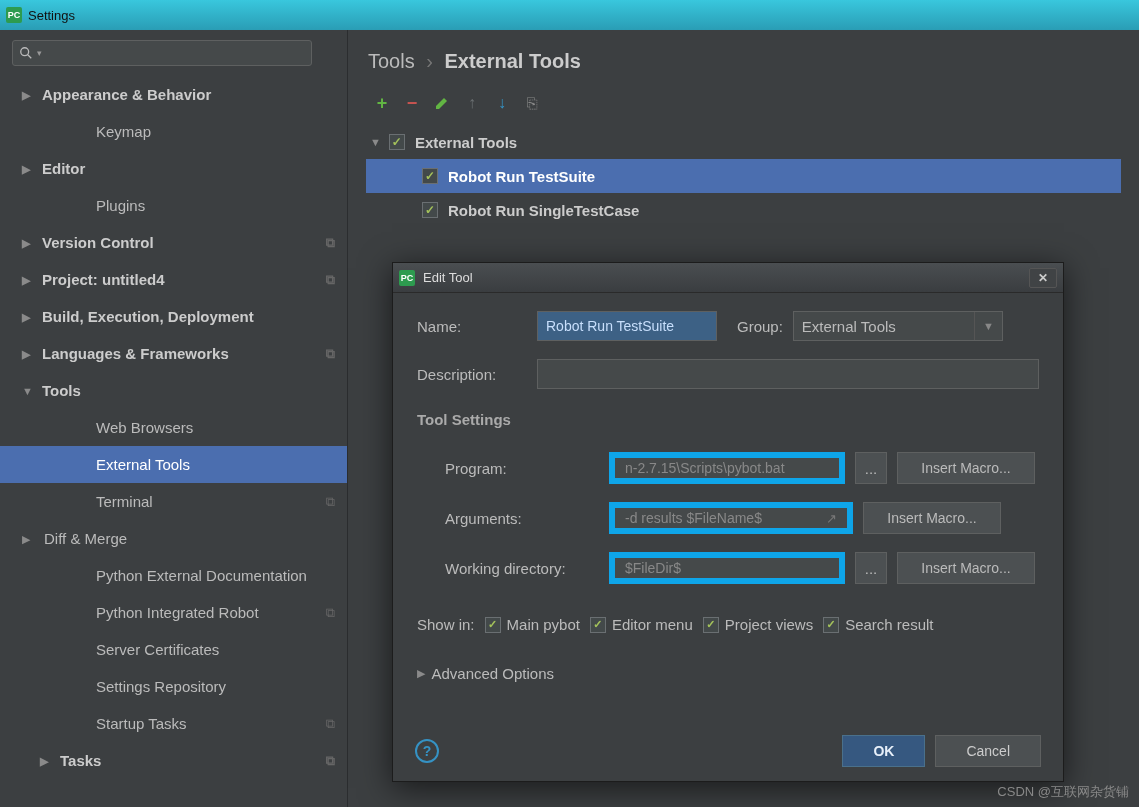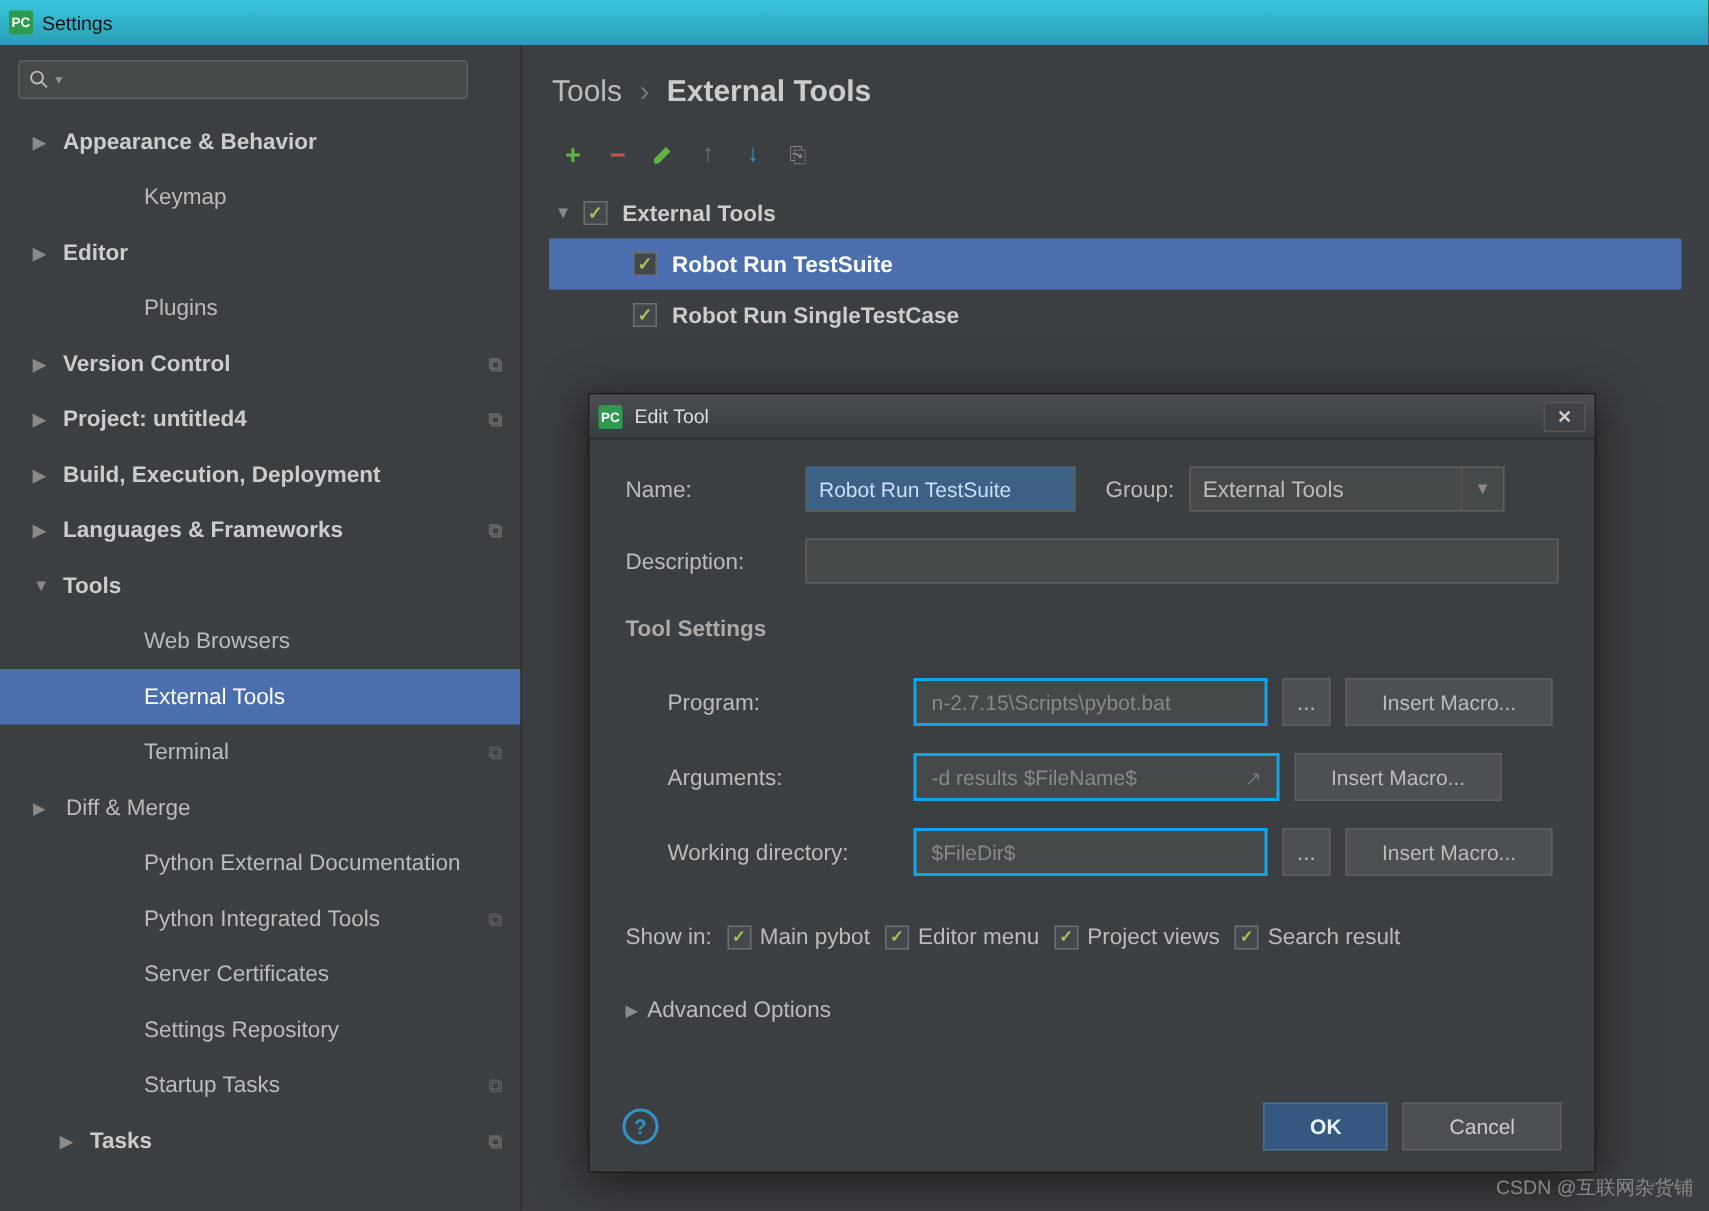--- a/index.html
+++ b/index.html
@@ -55,21 +55,21 @@
 .input { background:#45494a; border:1px solid #5e6060; height:30px; color:#bbb; padding:0 8px; font-size:14px; display:flex; align-items:center;}
 .input.sel { background:#3d6185; color:#c8dffc;}
 .input.name { width: 180px;}
 .group-label { margin-left: 10px;}
 .combo { background:#45494a; border:1px solid #5e6060; height:30px; color:#bbb; padding:0 8px; width:210px; display:flex; align-items:center; justify-content:space-between;}
 .combo .cdd { color:#888; font-size:11px; border-left:1px solid #555; padding-left:8px; margin-left:8px; height:100%; display:flex; align-items:center;}
 .section-title { color:#aaa; margin-top:4px;font-weight:bold;}
 .tool-settings { padding-left: 28px; display:flex; flex-direction:column; gap: 18px; margin-top:6px;}
 .ts-row { display:flex; align-items:center; gap: 10px;}
 .ts-label { width: 154px;}
-.ts-input { background:#45494a; border:2px solid #0ea5e9; height:32px; color:#888; padding:0 10px; width: 236px; font-size:14px; display:flex; align-items:center; justify-content:space-between;}
+.ts-input { background:#45494a; border:6px solid #0ea5e9; height:32px; color:#888; padding:0 10px; width: 236px; font-size:14px; display:flex; align-items:center; justify-content:space-between;}
 .dots { width:32px; height:32px; background:#4c5052; border:1px solid #5e6060; color:#bbb; display:flex; align-items:center; justify-content:center;}
 .macro-btn { width:138px; height:32px; background:#4c5052; border:1px solid #5e6060; color:#bbb; display:flex; align-items:center; justify-content:center; font-size:14px;}
 .expand-icon { color:#777; font-size:13px;}
 .show-in { display:flex; align-items:center; gap: 10px; margin-top: 14px; flex-wrap:wrap;}
 .ck { display:flex; align-items:center; gap:6px;}
 .ck .cb2 { width:16px; height:16px; border:1px solid #6a6f72; background:#43494a; display:flex; align-items:center; justify-content:center;}
 .ck .cb2 .chk { color:#a4c25b; font-size:11px; font-weight:bold;}
 .adv { display:flex; align-items:center; gap:6px; color:#bbb; margin-top:14px;}
 .adv .tri { font-size:11px; color:#8a8a8a;}
 .dlg-footer { height:60px; display:flex; align-items:center; padding: 0 22px; gap: 10px;}
@@ -147,21 +147,21 @@
           <span class="settings-group-icon">⧉</span>
         </div>
         <div class="tree-item child2">
           <span class="tree-arrow">▶</span>
           <span>Diff &amp; Merge</span>
         </div>
         <div class="tree-item child">
           <span>Python External Documentation</span>
         </div>
         <div class="tree-item child">
-          <span>Python Integrated Tools</span>
+          <span>Python Integrated Robot</span>
           <span class="settings-group-icon">⧉</span>
         </div>
         <div class="tree-item child">
           <span>Server Certificates</span>
         </div>
         <div class="tree-item child">
           <span>Settings Repository</span>
         </div>
         <div class="tree-item child">
           <span>Startup Tasks</span>

